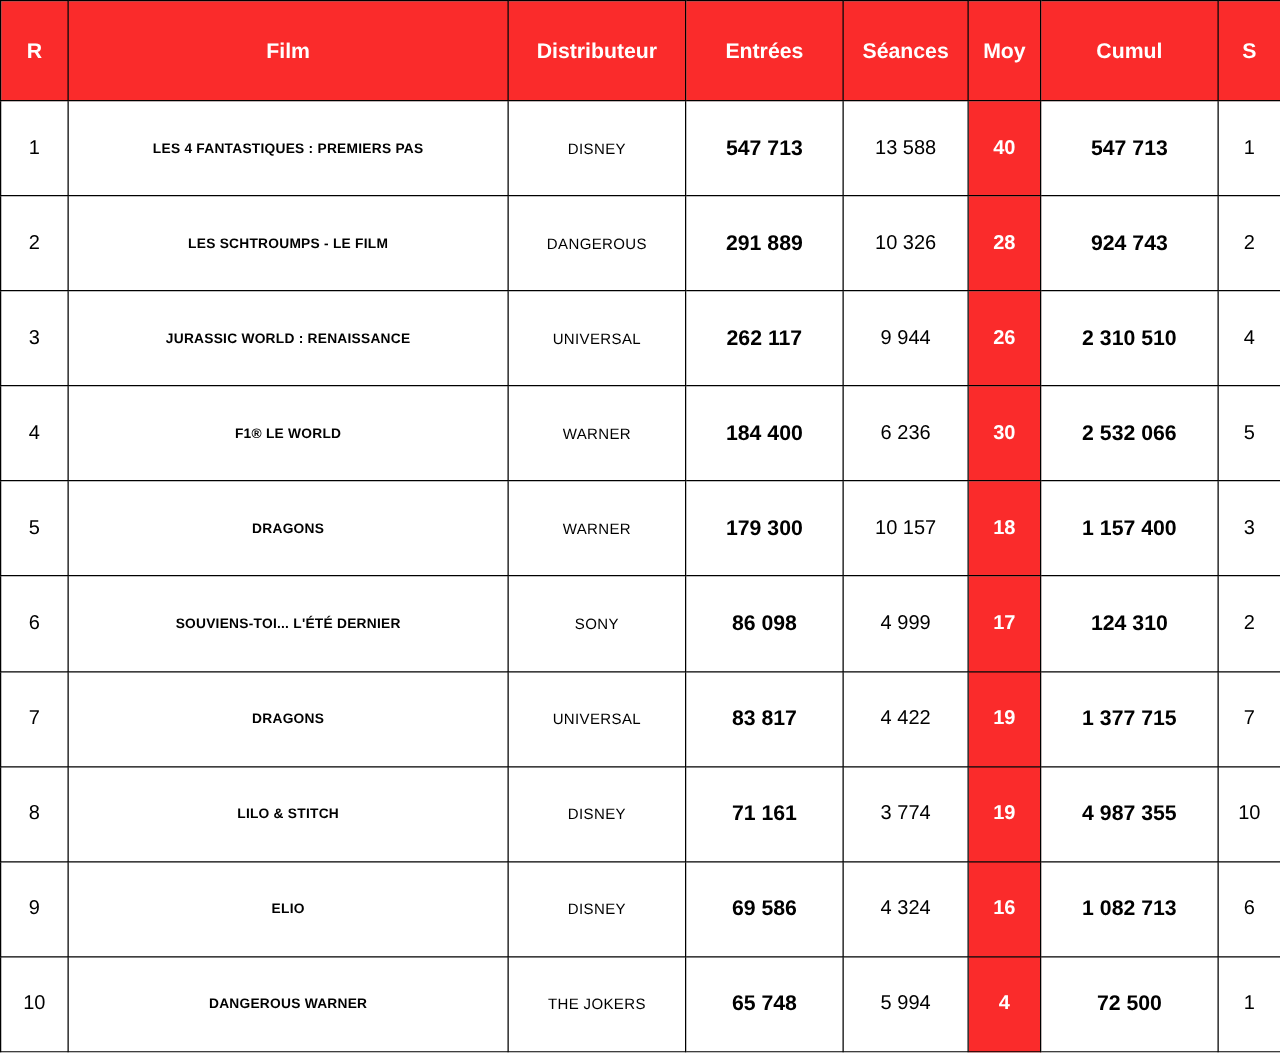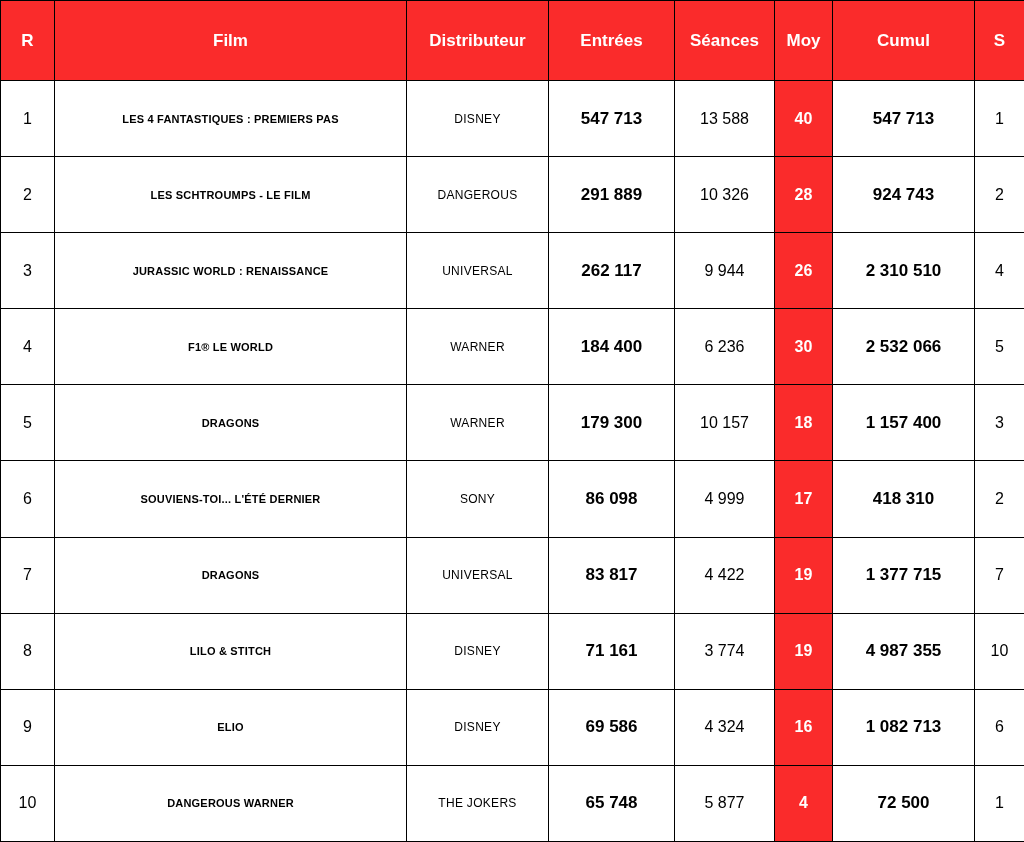--- a/index.html
+++ b/index.html
@@ -141,21 +141,21 @@
       <td class="cumul">1 157 400</td>
       <td class="sem">3</td>
     </tr>
     <tr>
       <td class="rank">6</td>
       <td class="film">SOUVIENS-TOI... L'ÉTÉ DERNIER</td>
       <td class="distrib">SONY</td>
       <td class="entrees">86 098</td>
       <td class="seances">4 999</td>
       <td class="moy">17</td>
-      <td class="cumul">418 310</td>
+      <td class="cumul">124 310</td>
       <td class="sem">2</td>
     </tr>
     <tr>
       <td class="rank">7</td>
       <td class="film">DRAGONS</td>
       <td class="distrib">UNIVERSAL</td>
       <td class="entrees">83 817</td>
       <td class="seances">4 422</td>
       <td class="moy">19</td>
       <td class="cumul">1 377 715</td>
@@ -179,19 +179,19 @@
       <td class="seances">4 324</td>
       <td class="moy">16</td>
       <td class="cumul">1 082 713</td>
       <td class="sem">6</td>
     </tr>
     <tr>
       <td class="rank">10</td>
       <td class="film">DANGEROUS WARNER</td>
       <td class="distrib">THE JOKERS</td>
       <td class="entrees">65 748</td>
-      <td class="seances">5 877</td>
+      <td class="seances">5 994</td>
       <td class="moy">4</td>
       <td class="cumul">72 500</td>
       <td class="sem">1</td>
     </tr>
   </tbody>
 </table>
 
 </body></html>

